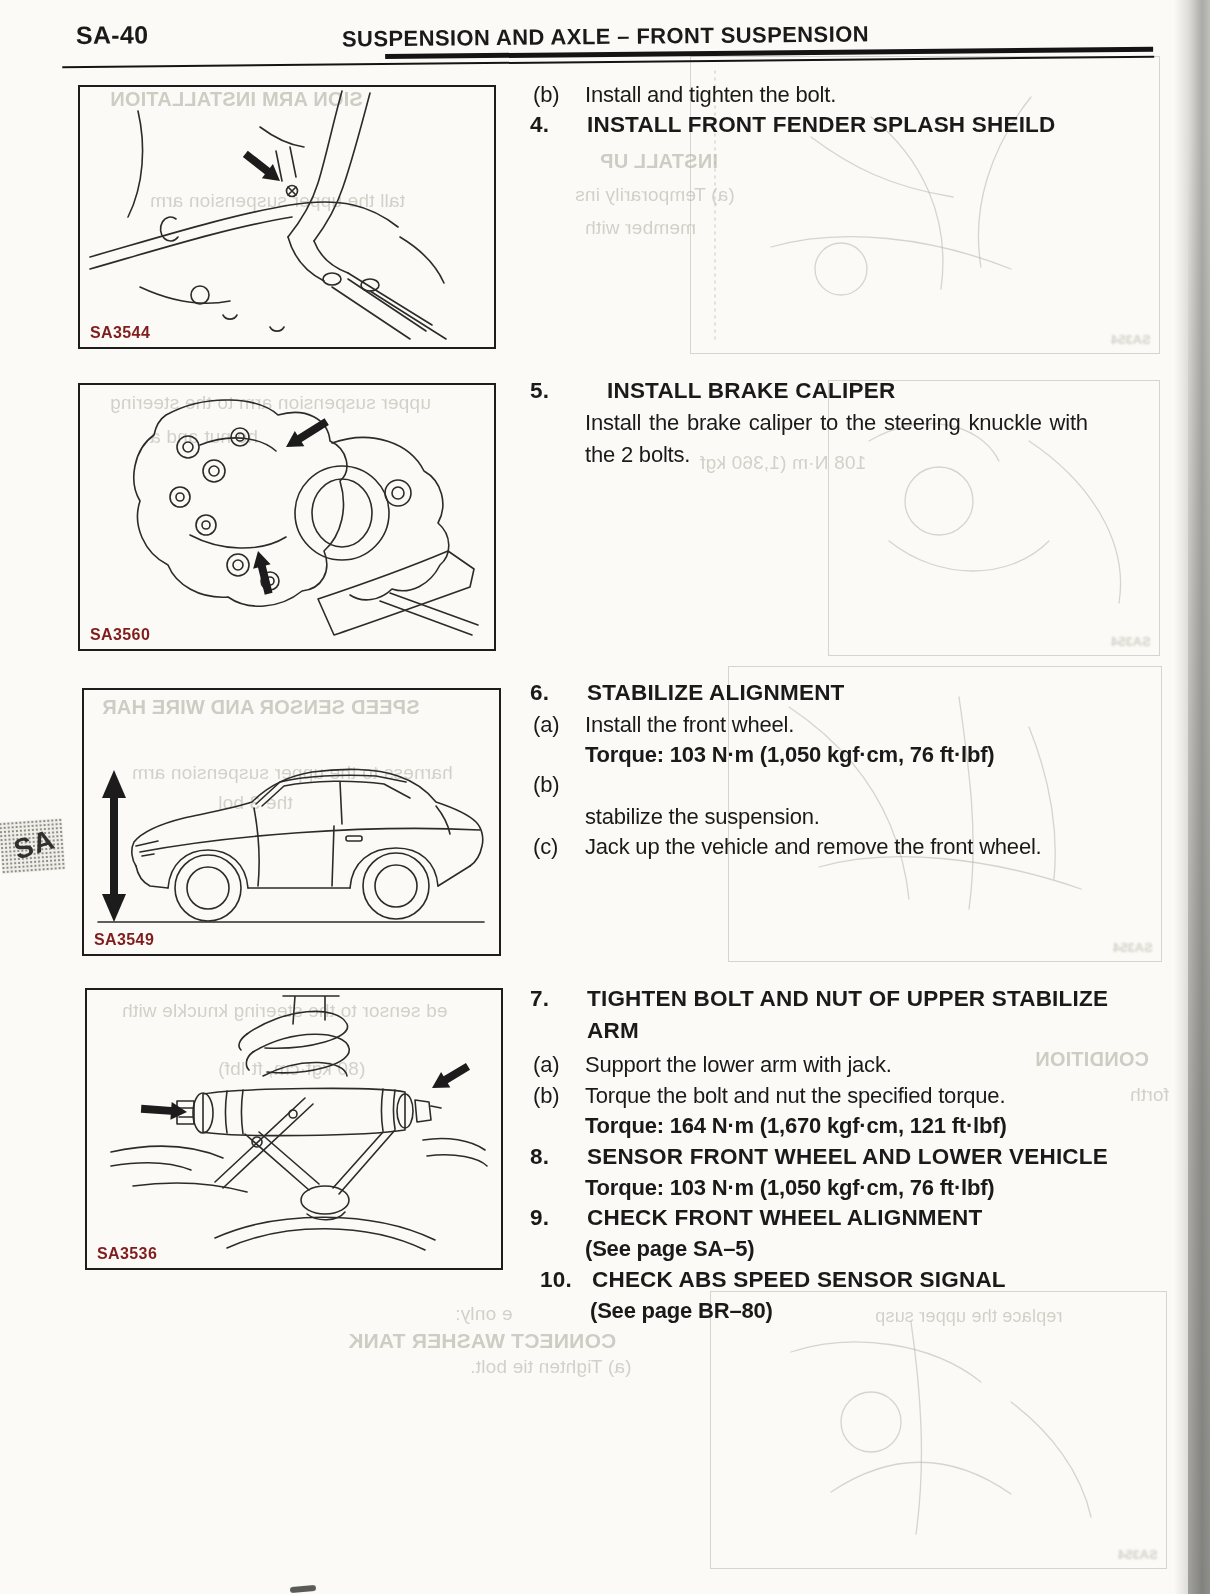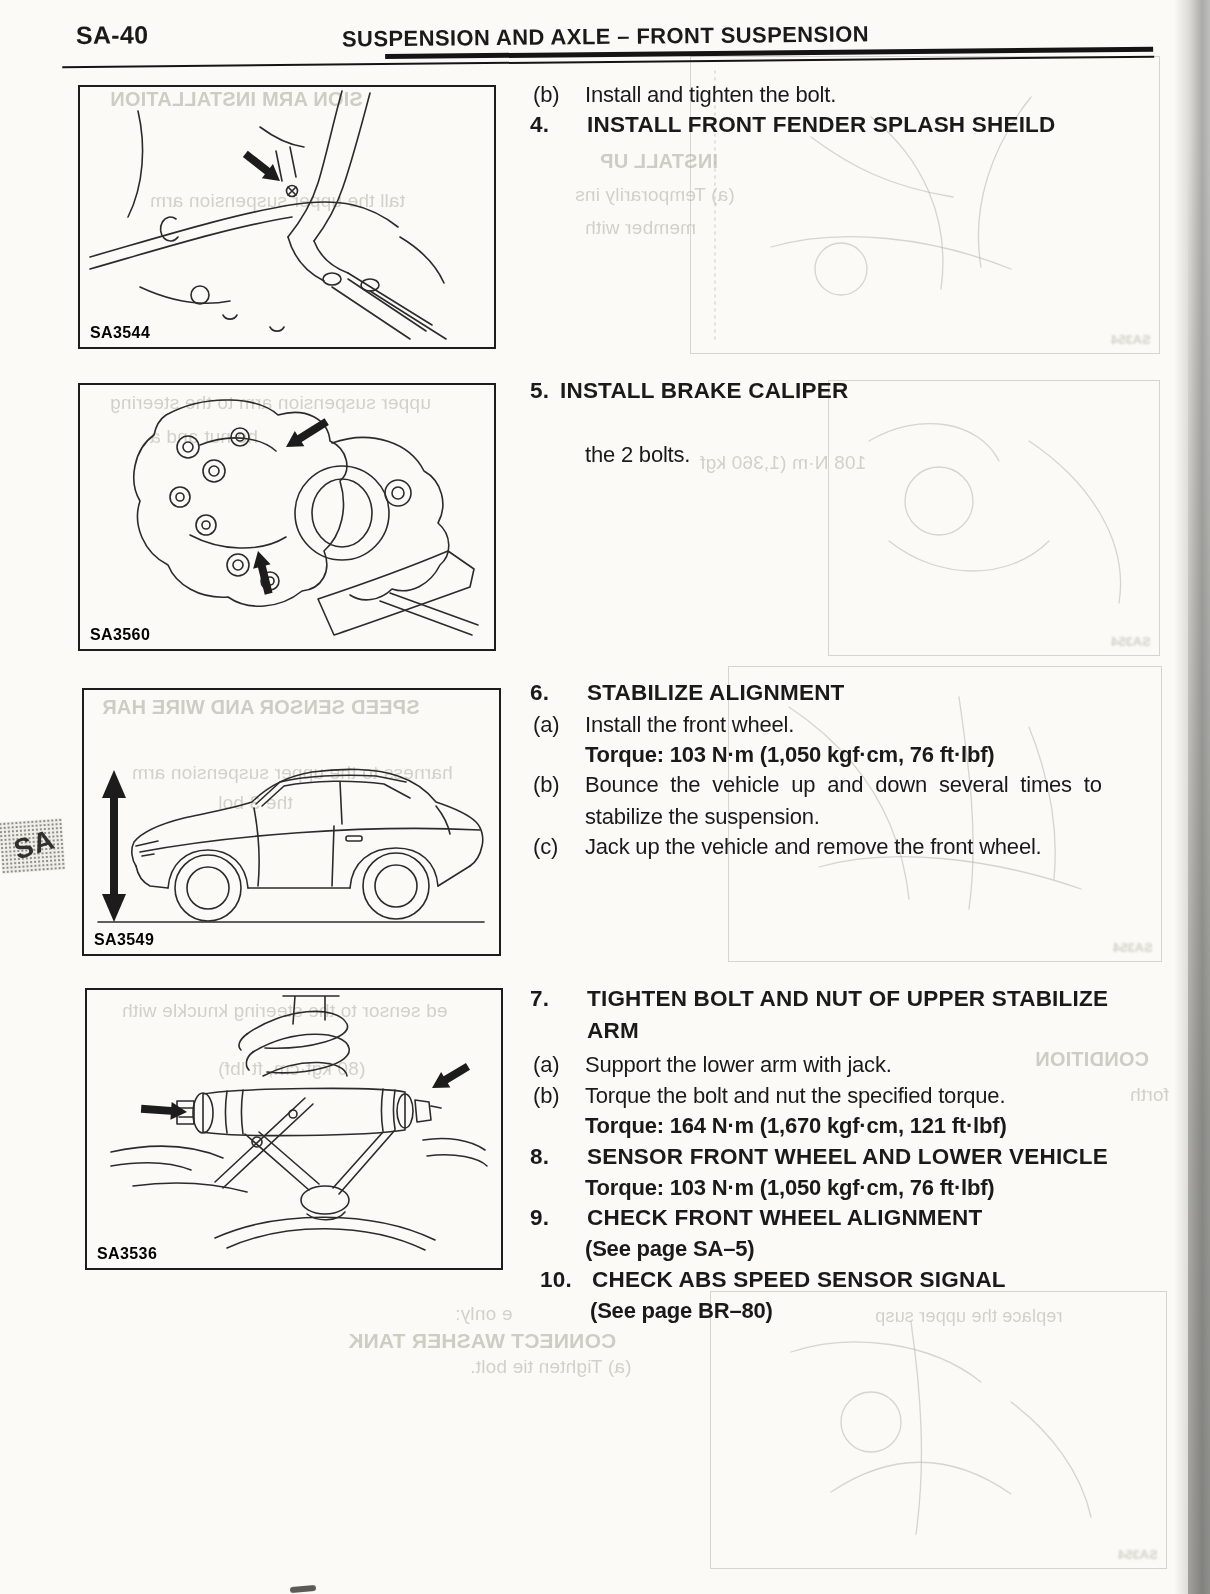--- a/index.html
+++ b/index.html
@@ -14,21 +14,21 @@
   .heading{font-size:22.5px;font-weight:700;letter-spacing:0.2px;}
   .sp1{word-spacing:2px;}
   .sp2{word-spacing:6px;}
   
   #header{position:absolute;left:0;top:0;width:1210px;height:80px;
     transform:rotate(-0.55deg);transform-origin:600px 40px;}
   .rule{position:absolute;background:#141414;}
   
   .fig{position:absolute;border:2px solid #1d1d1d;background:transparent;}
   .figlabel{position:absolute;left:10px;bottom:5px;font-size:16px;font-weight:700;
-    letter-spacing:0.4px;color:#000000;}
+    letter-spacing:0.4px;color:#7f1d1d;}
   .fig svg{position:absolute;left:0;top:0;}
   
   .gbox{position:absolute;border:1px solid rgba(160,160,148,0.42);}
   .gbox svg{position:absolute;left:0;top:0;opacity:0.75;}
   .ghost{position:absolute;white-space:nowrap;color:#b8b8ad;opacity:0.62;
     transform:scaleX(-1);filter:blur(0.5px);font-size:19px;letter-spacing:0.2px;}
   .ghost.b{font-weight:700;color:#b2b2a6;}
   .gl{position:absolute;right:8px;bottom:6px;font-size:13px;font-weight:700;
     color:#c6c6bb;opacity:0.8;transform:scaleX(-1);filter:blur(1px);white-space:nowrap;}
   
@@ -257,30 +257,30 @@
     <span class="figlabel">SA3536</span>
   </div>
 
   <div class="t body" style="left:533px;top:82px">(b)</div>
   <div class="t body" style="left:585px;top:82px">Install and tighten the bolt.</div>
 
   <div class="t heading" style="left:530px;top:112px">4.</div>
   <div class="t heading" style="left:587px;top:112px">INSTALL FRONT FENDER SPLASH SHEILD</div>
 
   <div class="t heading" style="left:530px;top:378px">5.</div>
-  <div class="t heading" style="left:560px;top:378px">INSTALL BRAKE CALIPER</div>
+  <div class="t heading" style="left:607px;top:378px">INSTALL BRAKE CALIPER</div>
+  <div class="t body sp1" style="left:585px;top:410px">Install the brake caliper to the steering knuckle with</div>
   <div class="t body" style="left:585px;top:442px">the 2 bolts.</div>
 
   <div class="t heading" style="left:530px;top:680px">6.</div>
   <div class="t heading" style="left:587px;top:680px">STABILIZE ALIGNMENT</div>
   <div class="t body" style="left:533px;top:712px">(a)</div>
   <div class="t body" style="left:585px;top:712px">Install the front wheel.</div>
   <div class="t body bold" style="left:585px;top:742px">Torque: 103 N·m (1,050 kgf·cm, 76 ft·lbf)</div>
   <div class="t body" style="left:533px;top:772px">(b)</div>
-  <div class="t body sp2" style="left:585px;top:772px">Bounce the vehicle up and down several times to</div>
   <div class="t body" style="left:585px;top:804px">stabilize the suspension.</div>
   <div class="t body" style="left:533px;top:834px">(c)</div>
   <div class="t body" style="left:585px;top:834px">Jack up the vehicle and remove the front wheel.</div>
 
   <div class="t heading" style="left:530px;top:986px">7.</div>
   <div class="t heading" style="left:587px;top:986px">TIGHTEN BOLT AND NUT OF UPPER STABILIZE</div>
   <div class="t heading" style="left:587px;top:1018px">ARM</div>
   <div class="t body" style="left:533px;top:1052px">(a)</div>
   <div class="t body" style="left:585px;top:1052px">Support the lower arm with jack.</div>
   <div class="t body" style="left:533px;top:1083px">(b)</div>

